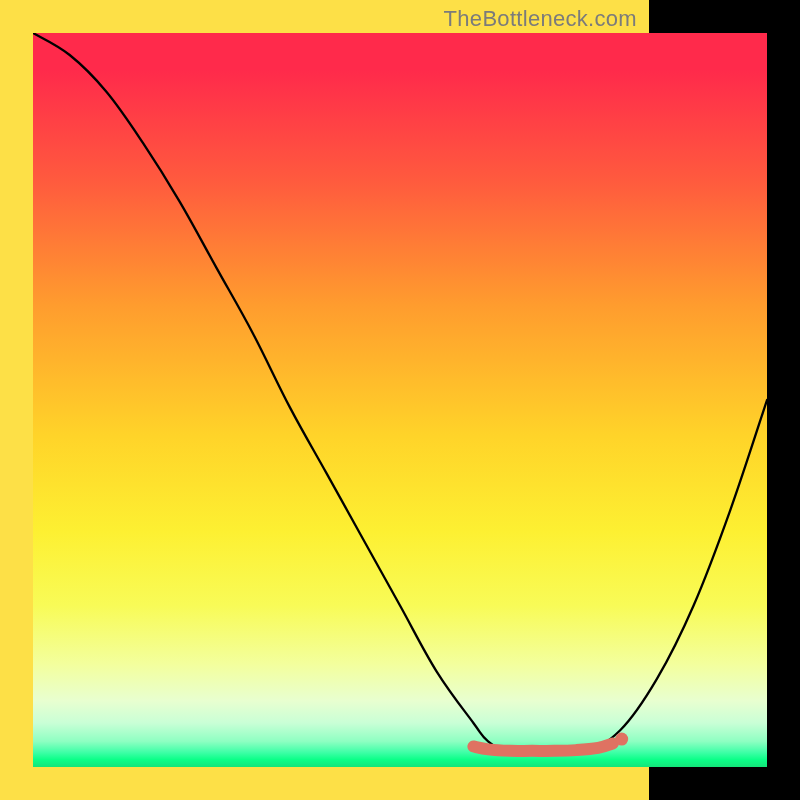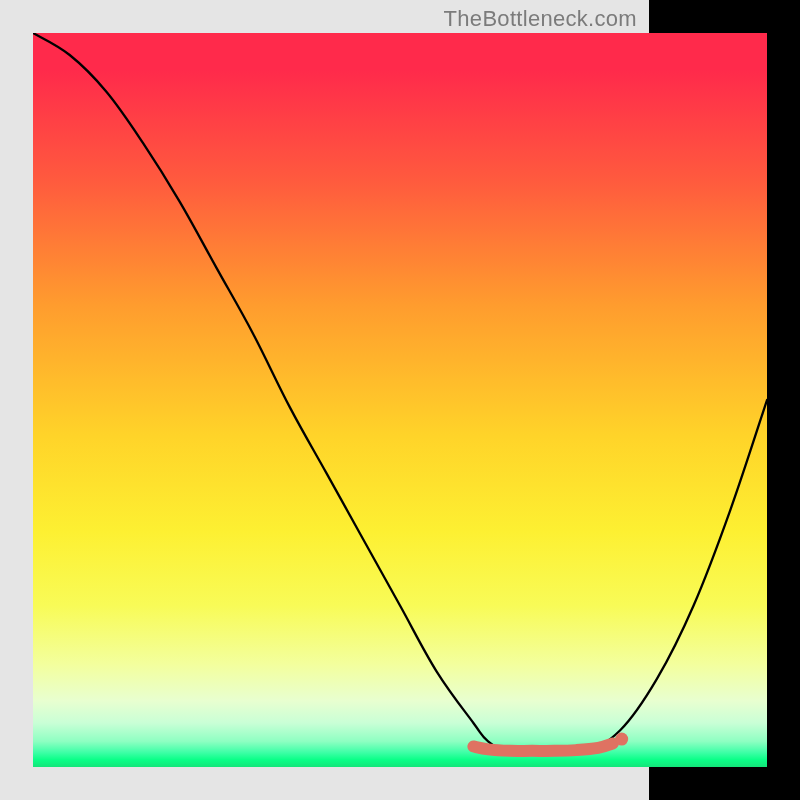--- a/index.html
+++ b/index.html
@@ -7,21 +7,21 @@
     padding: 0;
     width: 800px;
     height: 800px;
     overflow: hidden;
     background: #000;
   }
   .frame {
     position: relative;
     width: 649px;
     height: 800px;
-    background: #e5e5e5;
+    background: #fde047;
   }
   .watermark {
     position: absolute;
     top: 6px;
     right: 12px;
     font-family: Arial, Helvetica, sans-serif;
     font-size: 22px;
     color: #7b7b7b;
     letter-spacing: 0.3px;
     z-index: 5;

